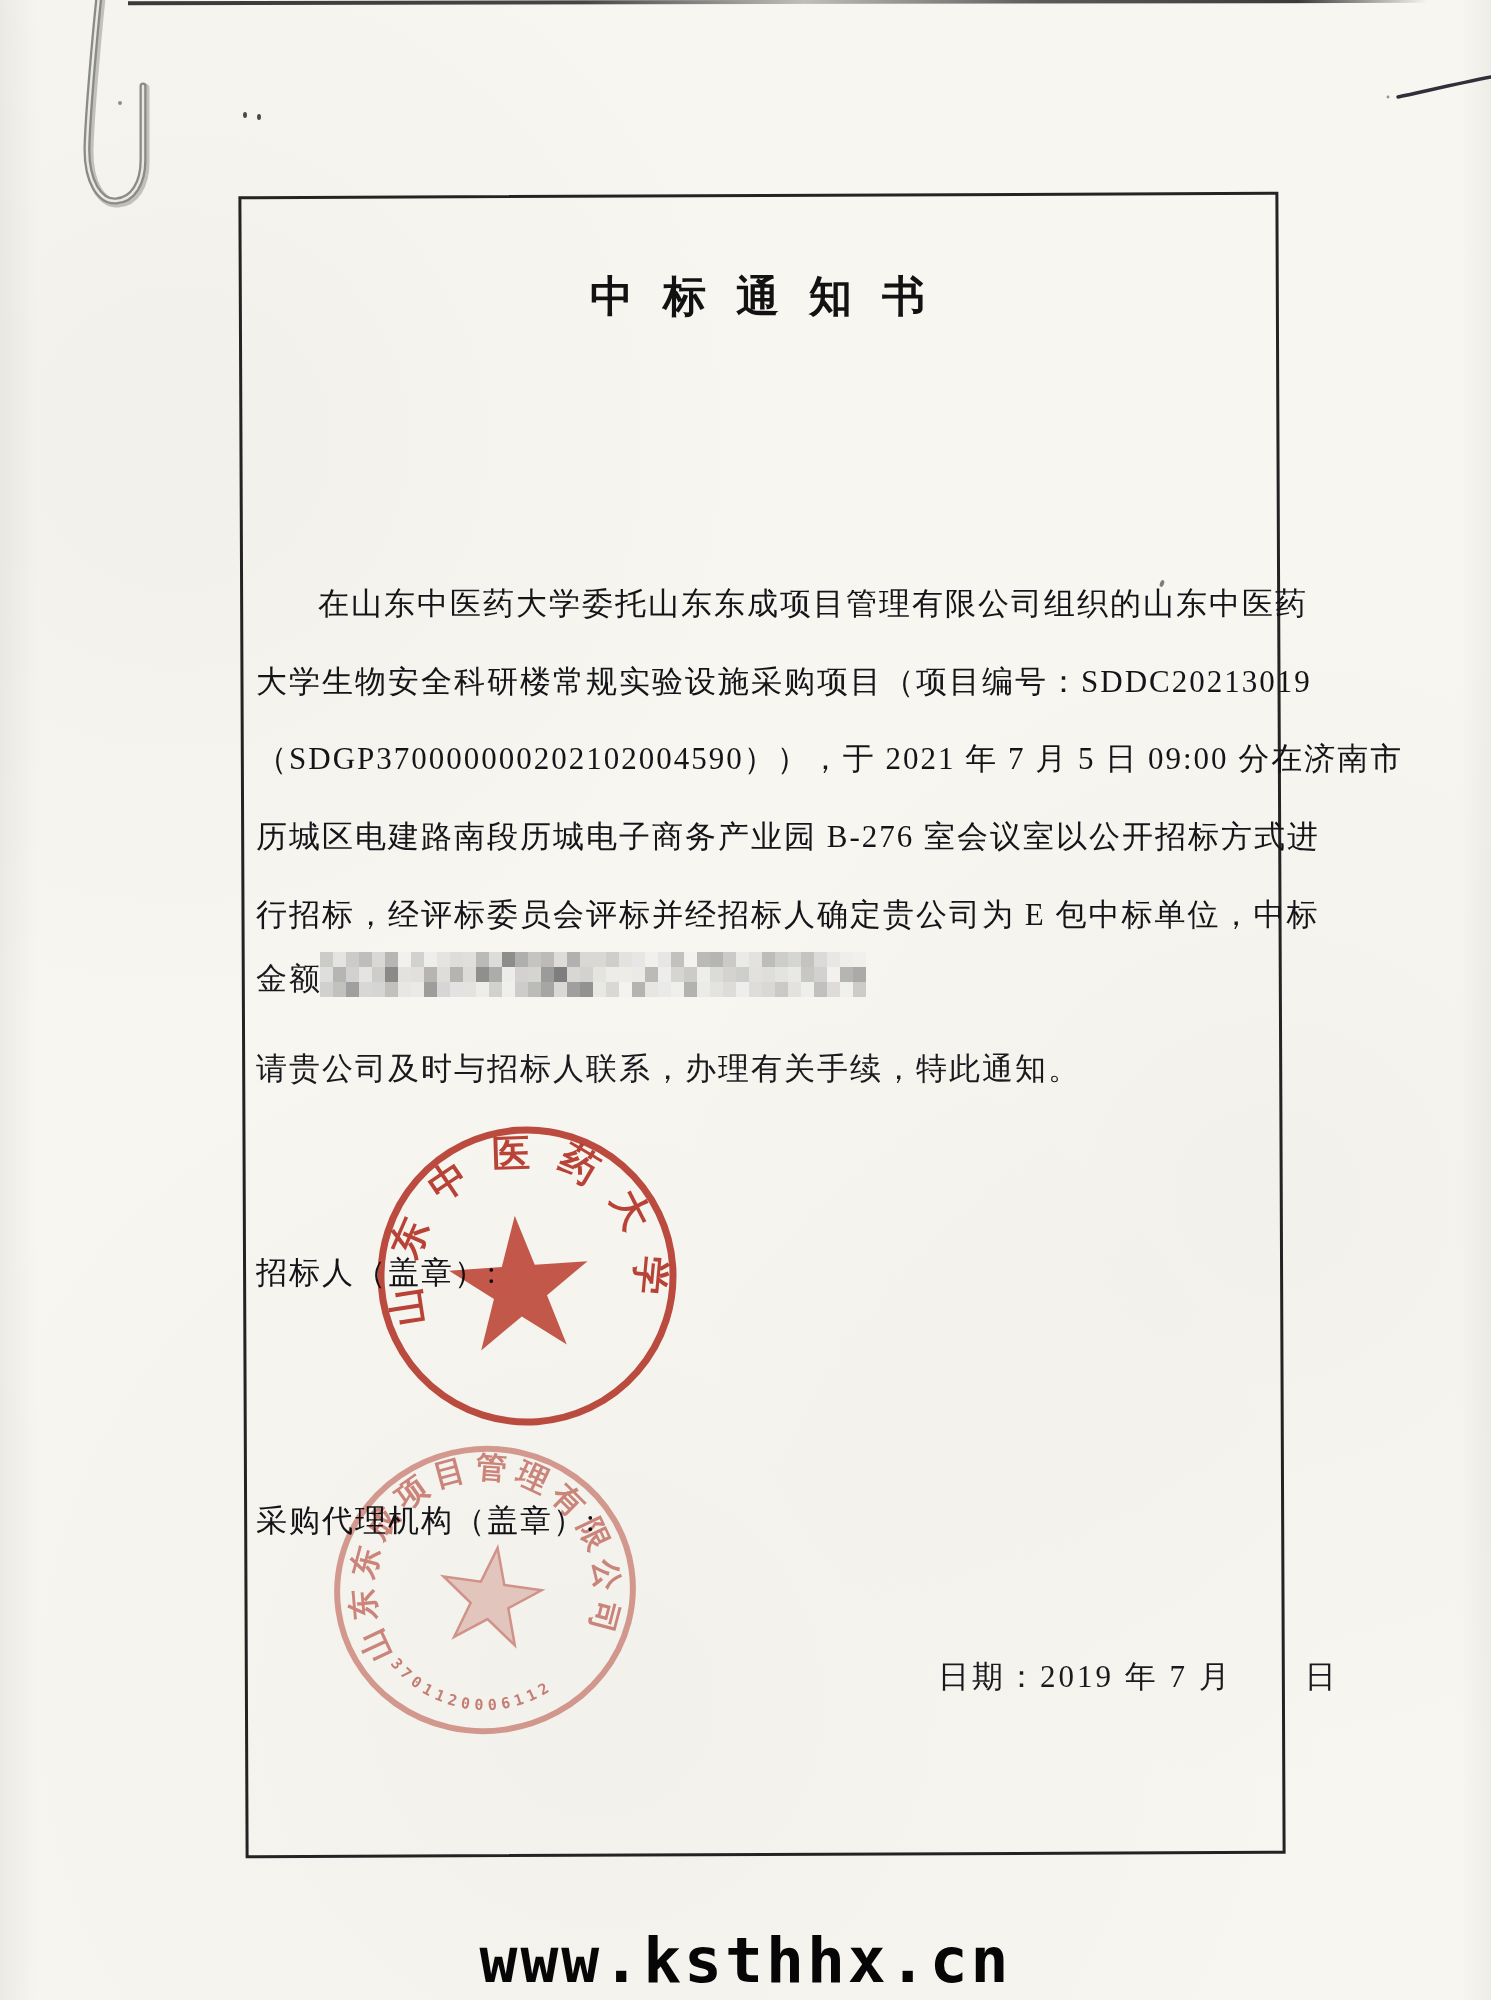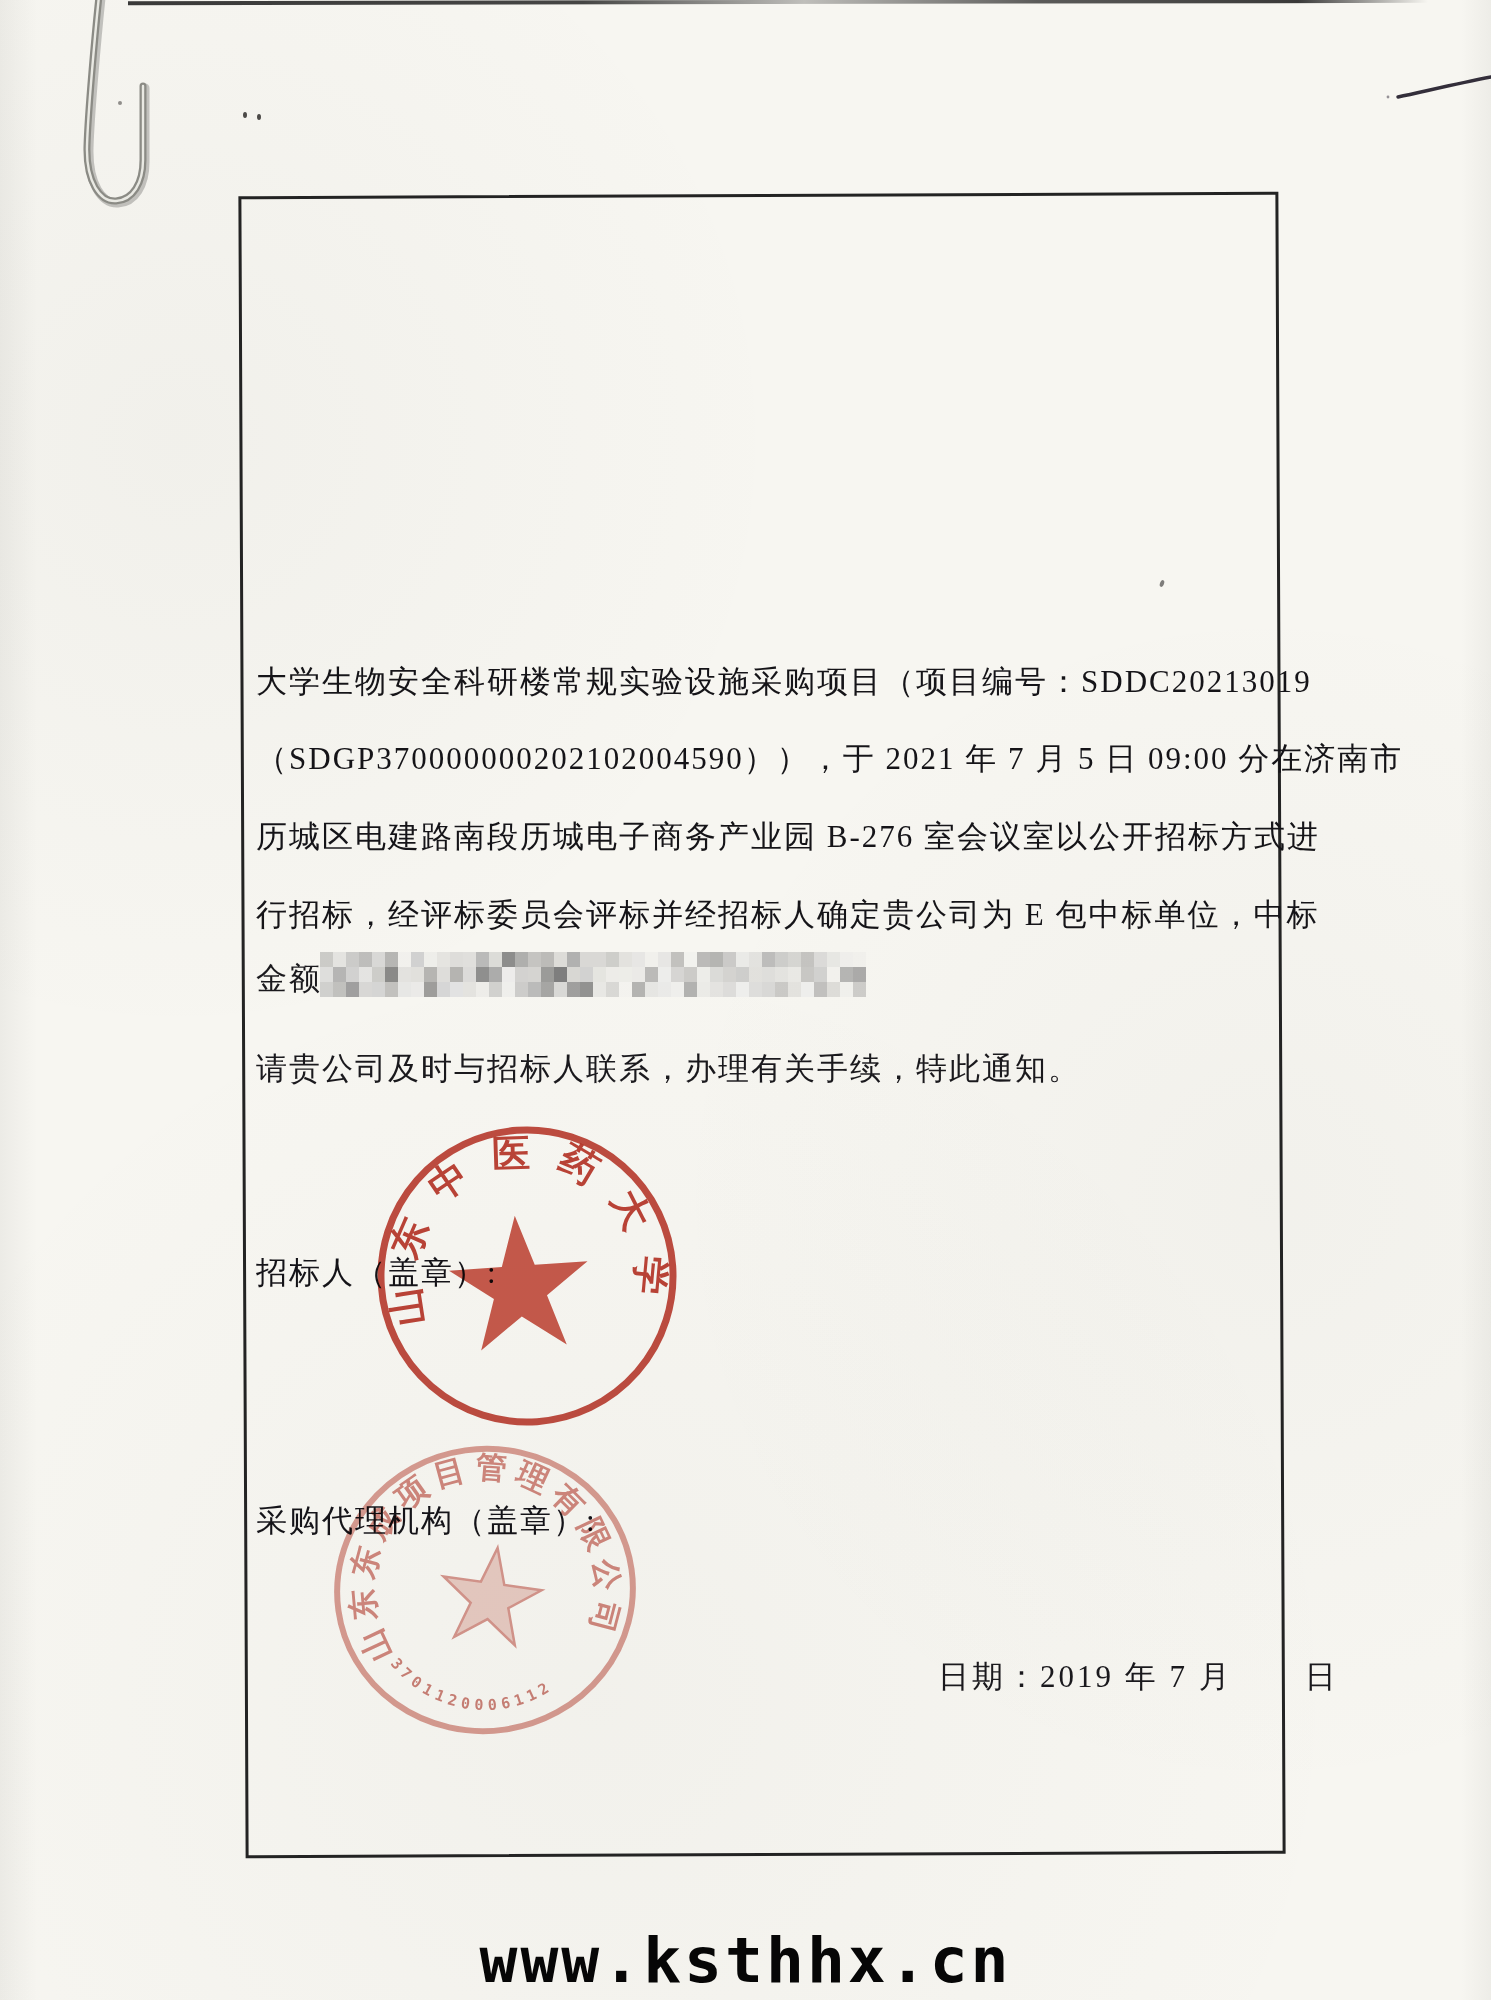--- a/index.html
+++ b/index.html
@@ -93,22 +93,24 @@
     <circle cx="10" cy="29" r="1.4" fill="#55505c" opacity=".6"></circle>
   </svg>
 
   <div class="speck" style="left:243px;top:112px;width:4px;height:6px;"></div>
   <div class="speck" style="left:257px;top:114px;width:4px;height:6px;"></div>
   <div class="speck" style="left:118px;top:101px;width:4px;height:4px;opacity:.6;"></div>
   <div class="speck" style="left:1160px;top:580px;width:4px;height:7px;opacity:.7;transform:rotate(20deg);"></div>
 
   <div class="doc-border"></div>
 
-
-
+  <div class="doc-title">中 标 通 知 书</div>
+
+
+  <div class="body-line indent" style="top:583px">在山东中医药大学委托山东东成项目管理有限公司组织的山东中医药</div>
   <div class="body-line" style="top:661px">大学生物安全科研楼常规实验设施采购项目（项目编号：SDDC20213019</div>
   <div class="body-line" style="top:738px">（SDGP370000000202102004590）），于 2021 年 7 月 5 日 09:00 分在济南市</div>
   <div class="body-line" style="top:816px">历城区电建路南段历城电子商务产业园 B-276 室会议室以公开招标方式进</div>
   <div class="body-line" style="top:894px">行招标，经评标委员会评标并经招标人确定贵公司为 E 包中标单位，中标</div>
 
   <div class="amount-label">金额</div>
   <div class="mosaic" id="redaction-mosaic">
       <i style="position: absolute; left: 0px; top: 0px; width: 13px; height: 15px; background: rgb(95, 95, 95); opacity: 0.279066;"></i>
       <i style="position: absolute; left: 0px; top: 15px; width: 13px; height: 15px; background: rgb(209, 209, 209); opacity: 0.64321;"></i>
       <i style="position: absolute; left: 0px; top: 30px; width: 13px; height: 15px; background: rgb(176, 176, 176); opacity: 0.549475;"></i>

